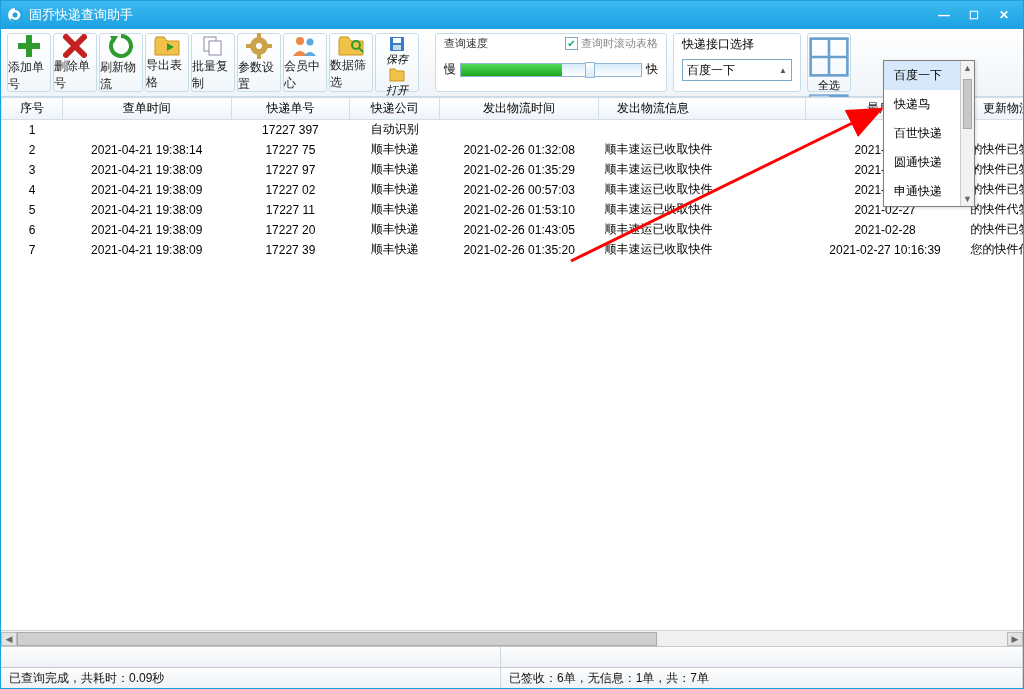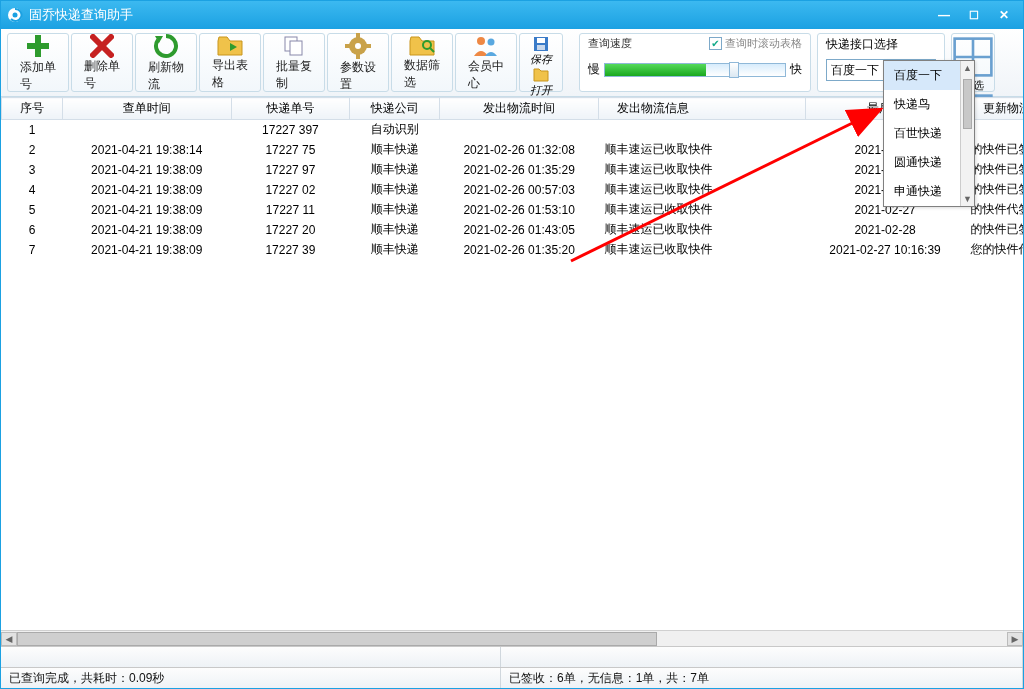--- a/index.html
+++ b/index.html
@@ -40,29 +40,29 @@
   .toolbar {
     display:flex;
     padding:4px 6px;
     border-bottom:1px solid #c8dce8;
     background: linear-gradient(#fff,#f0f4f8);
     gap:2px;
     height: 68px;
     align-items:stretch;
   }
   .tool-btn {
-    width:62px;
+    width:44px;
     border:1px solid #c8dce8;
     border-radius:3px;
     background:linear-gradient(#ffffff,#f2f7fb);
     display:flex; flex-direction:column;
     align-items:center; justify-content:center;
     font-size:12px; color:#222;
     cursor:pointer;
-    padding:2px 12px;
+    padding:2px 0;
   }
   .tool-btn .ic {
     width:28px; height:28px; display:flex; align-items:center; justify-content:center;
   }
   .tool-col {
     border:1px solid #c8dce8;
     border-radius:3px;
     background:linear-gradient(#ffffff,#f2f7fb);
     display:flex; flex-direction:column;
     width:44px;
@@ -284,38 +284,38 @@
             <line x1="13" y1="20" x2="13" y2="26"></line>
             <line x1="0" y1="13" x2="6" y2="13"></line>
             <line x1="20" y1="13" x2="26" y2="13"></line>
           </g>
         </svg>
     </div>
     <span>参数设置</span>
   </div>
   <div class="tool-btn">
     <div class="ic">
-      <svg width="26" height="22">
-          <path d="M1 6 L1 20 L25 20 L25 6 L13 6 L10 2 L2 2 Z" fill="#f0c24a" stroke="#c8951d"></path>
-          <circle cx="18" cy="10" r="4" fill="none" stroke="#2e9b2e" stroke-width="2"></circle>
-          <line x1="21" y1="13" x2="25" y2="17" stroke="#2e9b2e" stroke-width="2"></line>
-        </svg>
-    </div>
-    <span>数据筛选</span>
-  </div>
-  <div class="tool-btn">
-    <div class="ic">
       <svg width="28" height="24">
           <circle cx="9" cy="7" r="4" fill="#e84"></circle>
           <path d="M2 22 Q9 12 16 22 Z" fill="#e84"></path>
           <circle cx="19" cy="8" r="3.5" fill="#59a8e0"></circle>
           <path d="M13 22 Q19 14 25 22 Z" fill="#59a8e0"></path>
         </svg>
     </div>
     <span>会员中心</span>
+  </div>
+  <div class="tool-btn">
+    <div class="ic">
+      <svg width="26" height="22">
+          <path d="M1 6 L1 20 L25 20 L25 6 L13 6 L10 2 L2 2 Z" fill="#f0c24a" stroke="#c8951d"></path>
+          <circle cx="18" cy="10" r="4" fill="none" stroke="#2e9b2e" stroke-width="2"></circle>
+          <line x1="21" y1="13" x2="25" y2="17" stroke="#2e9b2e" stroke-width="2"></line>
+        </svg>
+    </div>
+    <span>数据筛选</span>
   </div>
 
   <div class="tool-col">
     <div class="mini">
       <svg class="mic" viewBox="0 0 16 16">
           <rect x="1" y="1" width="14" height="14" fill="#3a7bc8"></rect>
           <rect x="4" y="2" width="8" height="5" fill="#fff"></rect>
           <rect x="4" y="9" width="8" height="5" fill="#c8d8ec"></rect>
         </svg>
       <span>保存</span>

